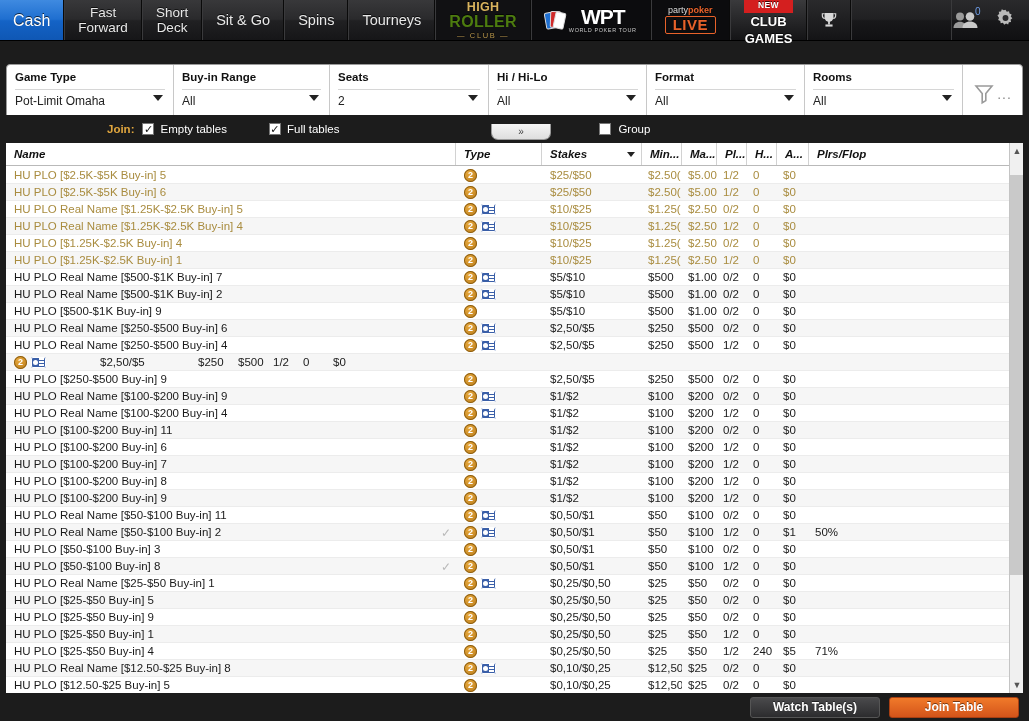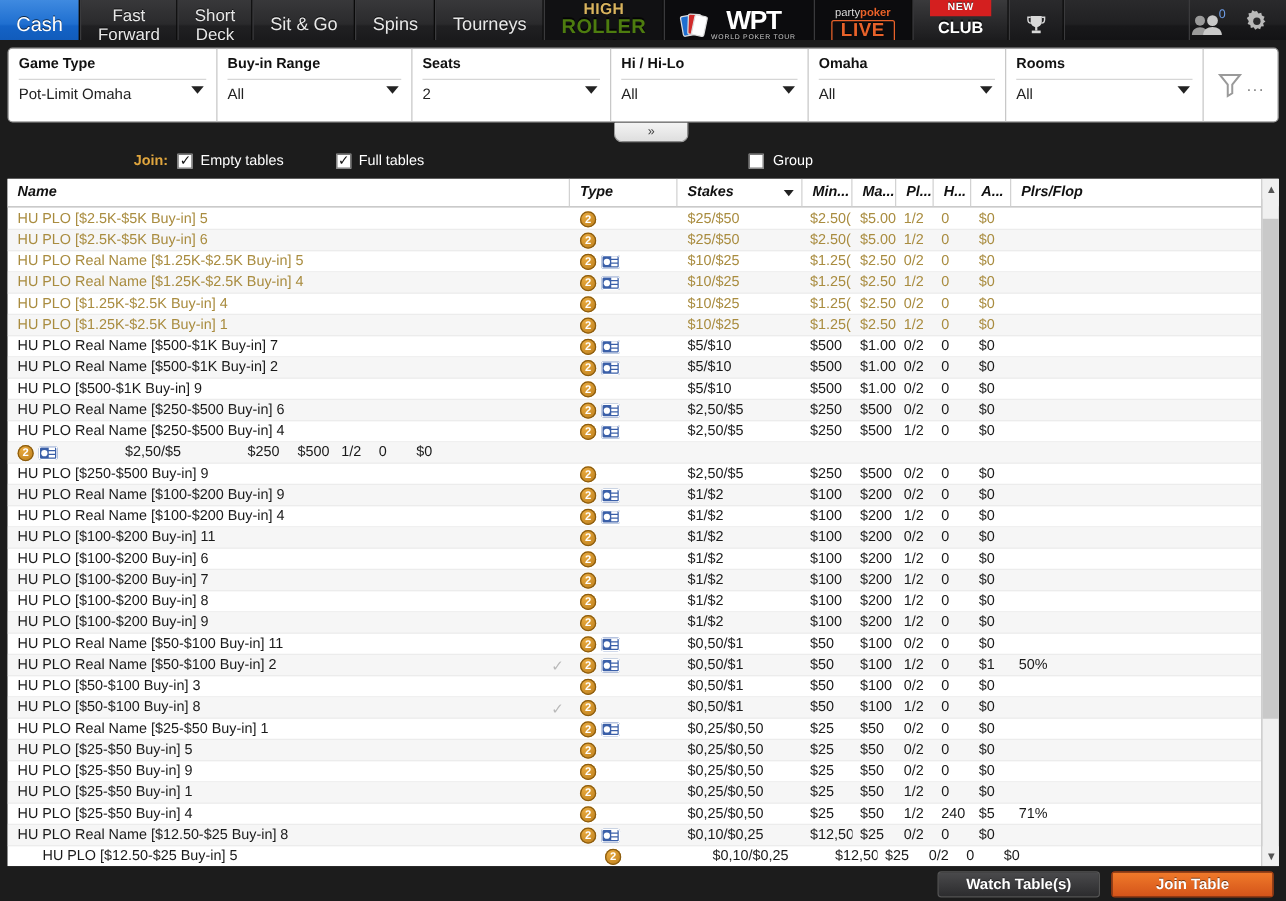--- a/index.html
+++ b/index.html
@@ -82,21 +82,21 @@
 
   .trophy{ display:flex;align-items:center;justify-content:center;
            background:linear-gradient(to bottom,#2a2a2c,#141416); width:44px; }
 
   .navright{ display:flex; align-items:center; gap:16px; padding-right:14px; }
   .people{ position:relative; display:flex; align-items:center; }
   .people .cnt{ position:absolute; left:23px; top:-5px; color:#6f9ee8; font-size:10px; }
 
   
   .filterwrap{
-    position:absolute; left:0; top:32px; width:1029px; height:74px;
+    position:absolute; left:0; top:58px; width:1029px; height:74px;
     background:#1c1c1c; padding:6px 17px 0 6px;
   }
   .filterbox{
     position:relative;
     width:1017px; height:60px;
     background:#fff;
     border:1px solid #9a9a9a;
     border-radius:4px;
     display:flex;
     overflow:visible;
@@ -360,21 +360,21 @@
 
     <div class="fcol" style="width:158px">
       <span class="flabel">Hi / Hi-Lo</span>
       <span class="fsel">
         <span>All</span>
         <i class="caret"></i>
       </span>
     </div>
 
     <div class="fcol" style="width:158px">
-      <span class="flabel">Omaha</span>
+      <span class="flabel">Format</span>
       <span class="fsel">
         <span>All</span>
         <i class="caret"></i>
       </span>
     </div>
 
     <div class="fcol" style="width:158px">
       <span class="flabel">Rooms</span>
       <span class="fsel">
         <span>All</span>
@@ -938,21 +938,21 @@
           </div>
           <div class="cell" style="width: 100px;">$0,10/$0,25</div>
           <div class="cell tight" style="width: 40px;">$12,50</div>
           <div class="cell tight" style="width: 35px;">$25</div>
           <div class="cell tight" style="width: 30px;">0/2</div>
           <div class="cell tight" style="width: 30px;">0</div>
           <div class="cell tight" style="width: 32px;">$0</div>
           <div class="cell tight" style="width: 200px; flex: 1 1 0%;"></div>
         </div>
         <div class="row">
-          <div class="cell" style="width: 450px; position: relative; margin-left: 20px;">HU PLO [$12.50-$25 Buy-in] 5</div>
+          <div class="cell" style="width: 450px; position: relative;">HU PLO [$12.50-$25 Buy-in] 5</div>
           <div class="typecell" style="width: 86px;">
             <span class="badge2">2</span>
           </div>
           <div class="cell" style="width: 100px;">$0,10/$0,25</div>
           <div class="cell tight" style="width: 40px;">$12,50</div>
           <div class="cell tight" style="width: 35px;">$25</div>
           <div class="cell tight" style="width: 30px;">0/2</div>
           <div class="cell tight" style="width: 30px;">0</div>
           <div class="cell tight" style="width: 32px;">$0</div>
           <div class="cell tight" style="width: 200px; flex: 1 1 0%;"></div>

